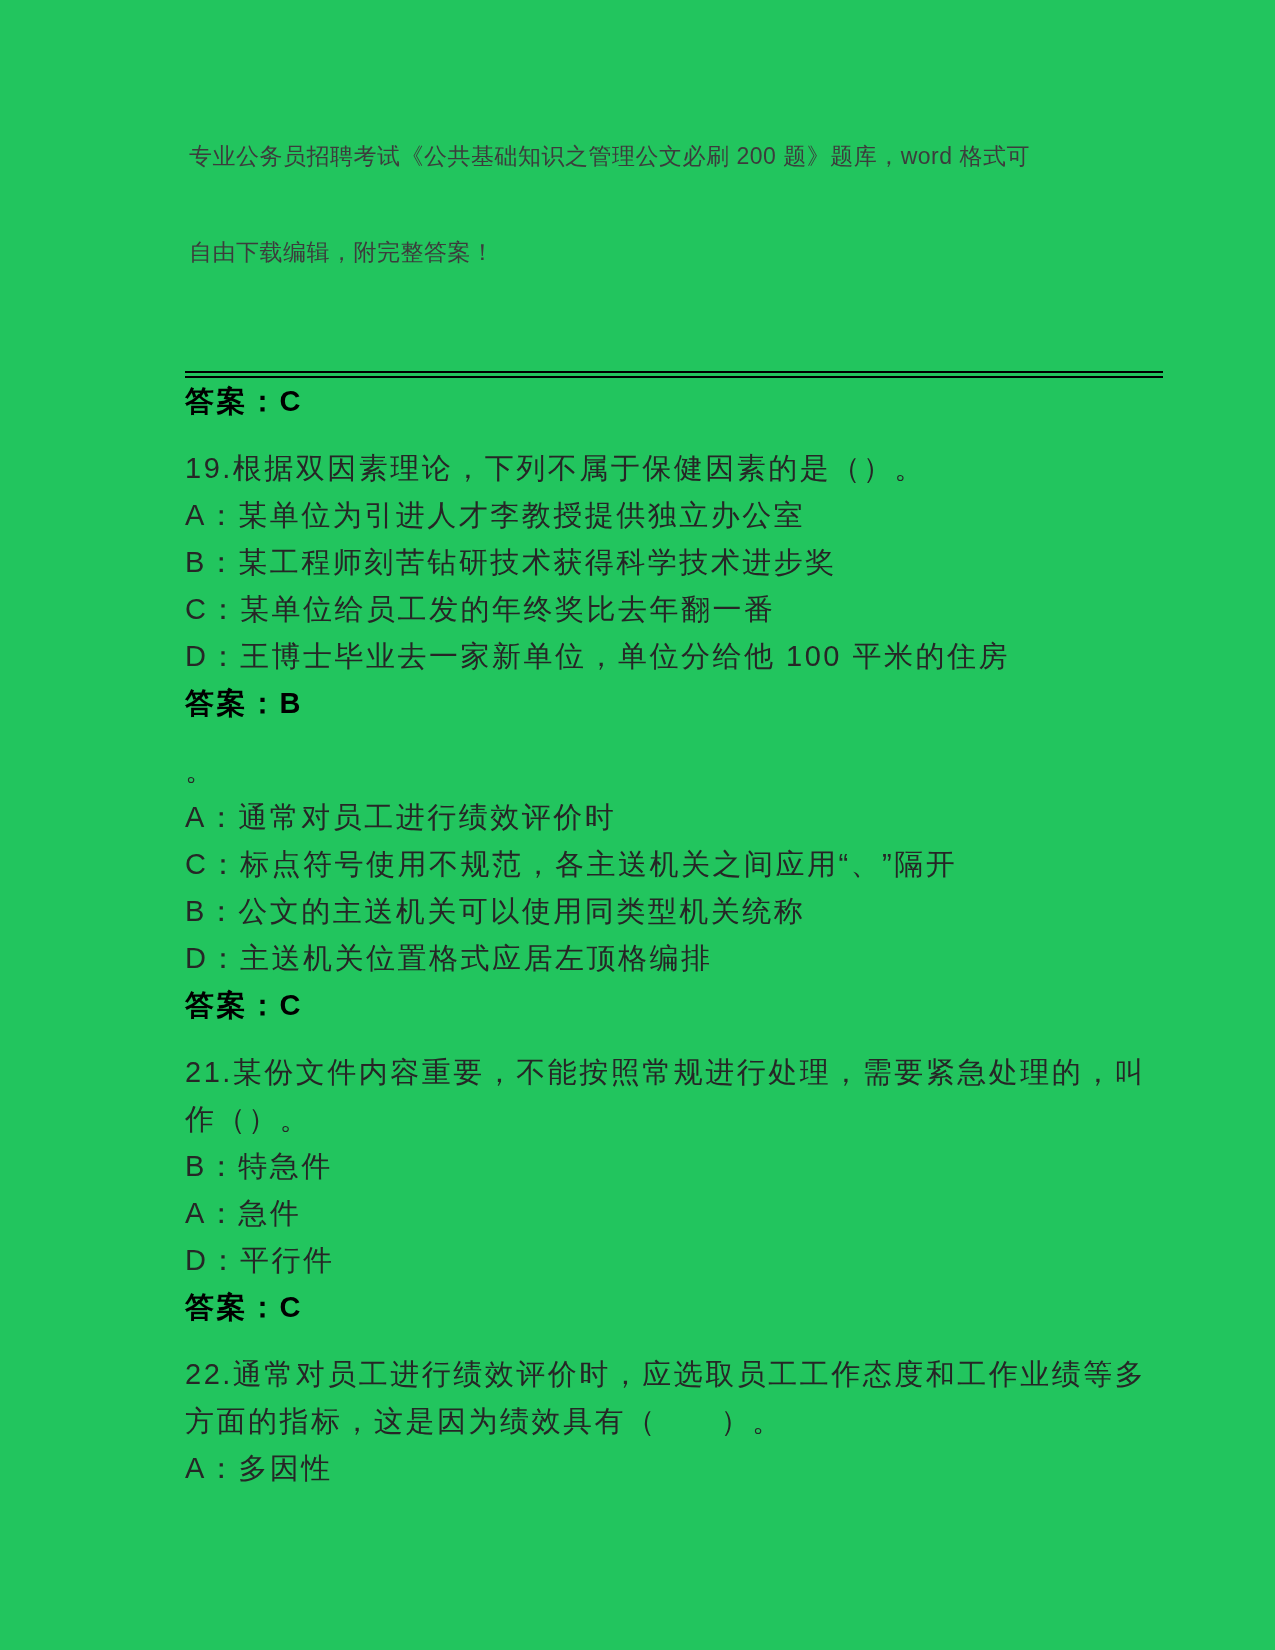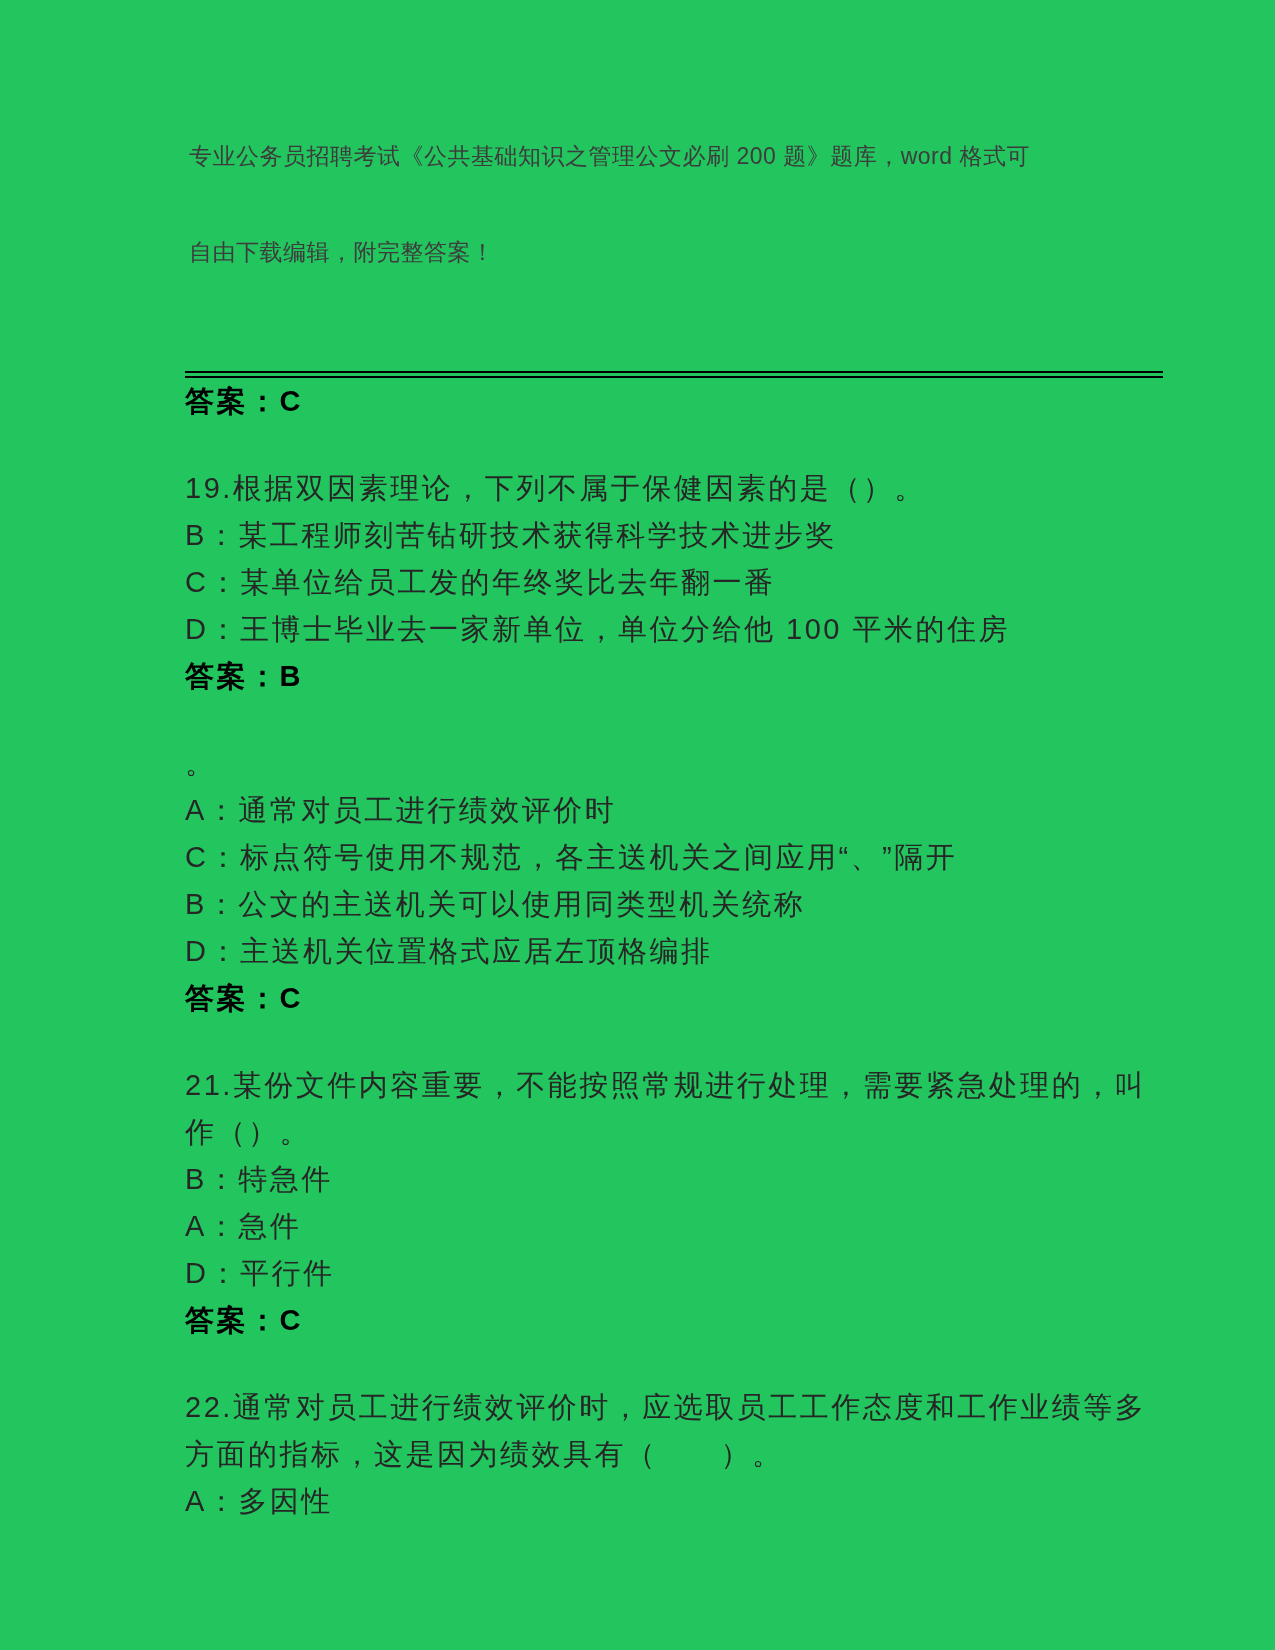--- a/index.html
+++ b/index.html
@@ -43,21 +43,21 @@
     color: #262626;
   }
   .line {
     white-space: pre;
   }
   .answer-line {
     font-weight: 700;
     color: #000000;
   }
   .block {
-    margin-top: 40px;
+    margin-top: 20px;
   }
 </style>
 </head>
 <body>
 
 <div class="page">
   <div class="content">
 
     <div class="doc-header">
       <div class="line">专业公务员招聘考试《公共基础知识之管理公文必刷 200 题》题库，word 格式可</div>
@@ -65,20 +65,21 @@
     </div>
 
     <div class="double-rule"></div>
 
     <div class="body-text">
 
       <div class="line answer-line">答案：C</div>
 
       <section class="block">
         <div class="line">19.根据双因素理论，下列不属于保健因素的是（）。</div>
+        <div class="line">A：某单位为引进人才李教授提供独立办公室</div>
         <div class="line">B：某工程师刻苦钻研技术获得科学技术进步奖</div>
         <div class="line">C：某单位给员工发的年终奖比去年翻一番</div>
         <div class="line">D：王博士毕业去一家新单位，单位分给他 100 平米的住房</div>
         <div class="line answer-line">答案：B</div>
       </section>
 
       <section class="block">
         <div class="line">。</div>
         <div class="line">A：通常对员工进行绩效评价时</div>
         <div class="line">C：标点符号使用不规范，各主送机关之间应用“、”隔开</div>

